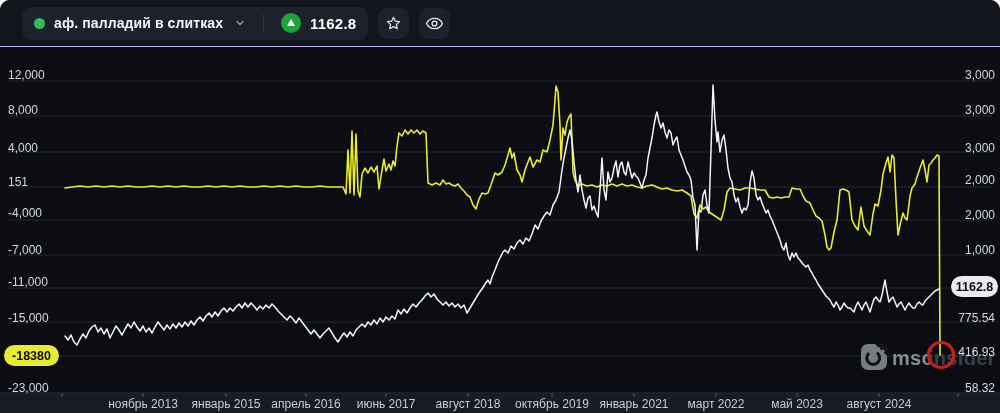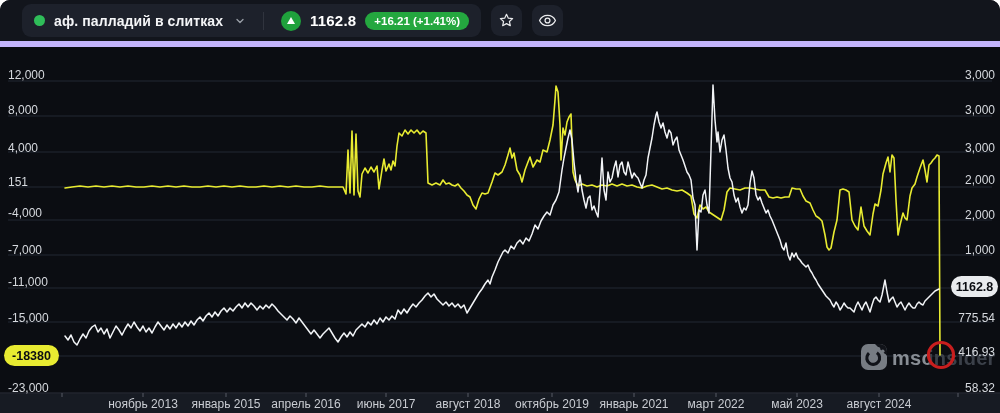--- a/index.html
+++ b/index.html
@@ -4,21 +4,21 @@
 <style>
   html,body{margin:0;padding:0;background:#ffffff;}
   .app{
     position:relative;width:1000px;height:413px;overflow:hidden;
     background:#0b0d12;border-radius:10px 10px 0 0;
     font-family:"Liberation Sans", sans-serif;
   }
   
   .toolbar{
     position:absolute;top:0;left:0;right:0;height:47px;z-index:5;
-    background:#12151c;border-bottom:6px solid #c4b5fd;
+    background:#12151c;border-bottom:1px solid #c4b5fd;
     display:flex;align-items:center;padding-left:22px;box-sizing:border-box;gap:8px;
   }
   .sel-price{
     display:flex;align-items:center;height:33px;background:#1d212b;
     border-radius:9px;padding:0 12px;gap:9px;
   }
   .dot{width:11px;height:11px;border-radius:50%;background:#2fbd59;flex:0 0 auto;}
   .inst-label{color:#f4f5f7;font-size:14px;font-weight:bold;white-space:nowrap;letter-spacing:.1px;}
   .chev{display:flex;align-items:center;margin-left:2px;cursor:pointer;}
   .divider{width:1px;height:18px;background:#30343e;margin:0 8px;}
@@ -145,21 +145,20 @@
       <span class="chev">
         <svg width="12" height="12" viewBox="0 0 24 24">
             <path d="M6 9l6 6 6-6" fill="none" stroke="#9aa0a8" stroke-width="2.6" stroke-linecap="round" stroke-linejoin="round"></path>
           </svg>
       </span>
       <span class="divider"></span>
       <span class="up-circle">
           <span class="up-tri"></span>
         </span>
       <span class="price">1162.8</span>
-      <span class="chg-pill">+16.21 (+1.41%)</span>
     </div>
     <div class="sq-btn">
       <svg width="17" height="17" viewBox="0 0 24 24">
           <path d="M12 3.2l2.6 5.5 6 .65-4.45 4.1 1.25 5.95L12 16.4l-5.4 3 1.25-5.95L3.4 9.35l6-.65z" fill="none" stroke="#e9eaec" stroke-width="1.7" stroke-linejoin="round"></path>
         </svg>
     </div>
     <div class="sq-btn">
       <svg width="19" height="19" viewBox="0 0 24 24">
         <path d="M12 5.5C7.2 5.5 3.6 8.3 2 12c1.6 3.7 5.2 6.5 10 6.5S20.4 15.7 22 12c-1.6-3.7-5.2-6.5-10-6.5z" fill="none" stroke="#e9eaec" stroke-width="1.6"></path>
         <circle cx="12" cy="12" r="3.1" fill="none" stroke="#e9eaec" stroke-width="1.6"></circle>

